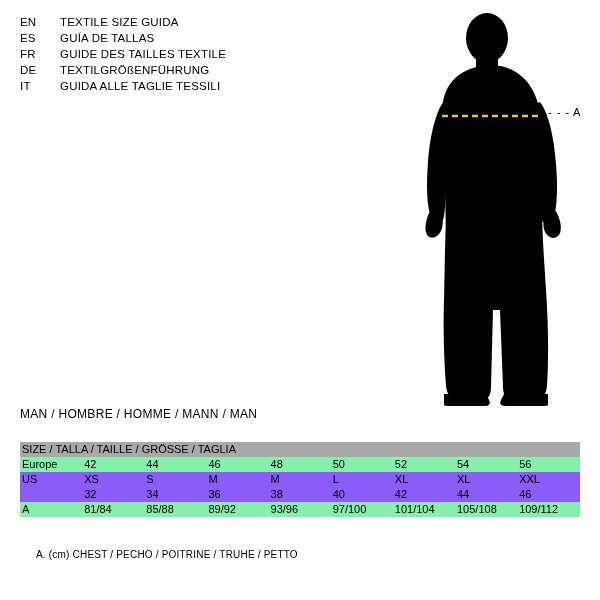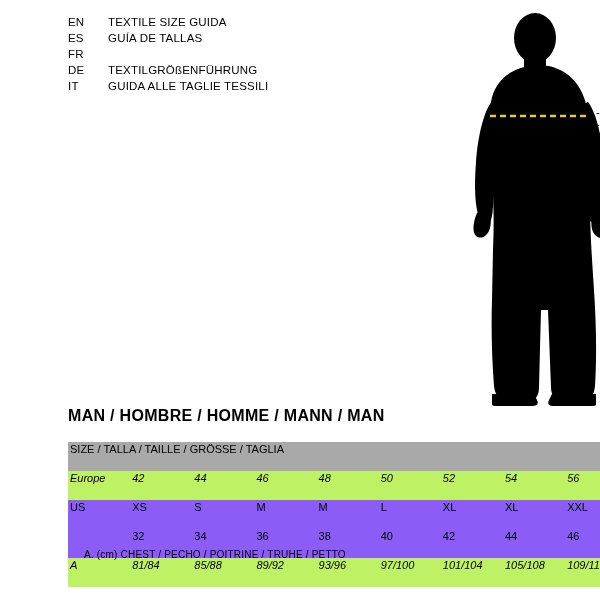--- a/index.html
+++ b/index.html
@@ -11,21 +11,20 @@
     height: 600px;
     background: #ffffff;
     font-family: "Liberation Sans", sans-serif;
     color: #000000;
     overflow: hidden;
     position: relative;
   }
   .page {
     position: absolute;
     inset: 0;
-    margin-left: 48px;
   }
 
   
   .legend {
     position: absolute;
     left: 20px;
     top: 16px;
     width: 360px;
   }
   .legend-row {
@@ -76,46 +75,44 @@
   }
   .callout .dashes {
     letter-spacing: 1px;
   }
 
   
   .table-title {
     position: absolute;
     left: 20px;
     top: 407px;
-    font-size: 16px;
+    font-size: 12px;
     letter-spacing: 0.3px;
-    font-weight: bold;
   }
   table.size-table {
     position: absolute;
     left: 20px;
     top: 442px;
     width: 560px;
     border-collapse: collapse;
     font-size: 11px;
     table-layout: fixed;
   }
   table.size-table td {
     height: 14px;
-    padding: 0 0 15px 2px;
+    padding: 0 0 1px 2px;
     vertical-align: middle;
     white-space: nowrap;
   }
   .row-head td {
     background: #a9a9a9;
     color: #000;
   }
   .row-light td {
-    background: #bef264;
-    font-style: italic;
+    background: #86efac;
   }
   .row-grey td {
     background: #8b5cf6;
   }
   .col-label {
     width: 86px;
   }
   .col-val {
     width: 67px;
   }
@@ -137,20 +134,21 @@
     <div class="legend-row">
       <span class="legend-code">EN</span>
       <span class="legend-text">TEXTILE SIZE GUIDA</span>
     </div>
     <div class="legend-row">
       <span class="legend-code">ES</span>
       <span class="legend-text">GUÍA DE TALLAS</span>
     </div>
     <div class="legend-row">
       <span class="legend-code">FR</span>
+      <span class="legend-text">GUIDE DES TAILLES TEXTILE</span>
     </div>
     <div class="legend-row">
       <span class="legend-code">DE</span>
       <span class="legend-text">TEXTILGRÖßENFÜHRUNG</span>
     </div>
     <div class="legend-row">
       <span class="legend-code">IT</span>
       <span class="legend-text">GUIDA ALLE TAGLIE TESSILI</span>
     </div>
   </div>

